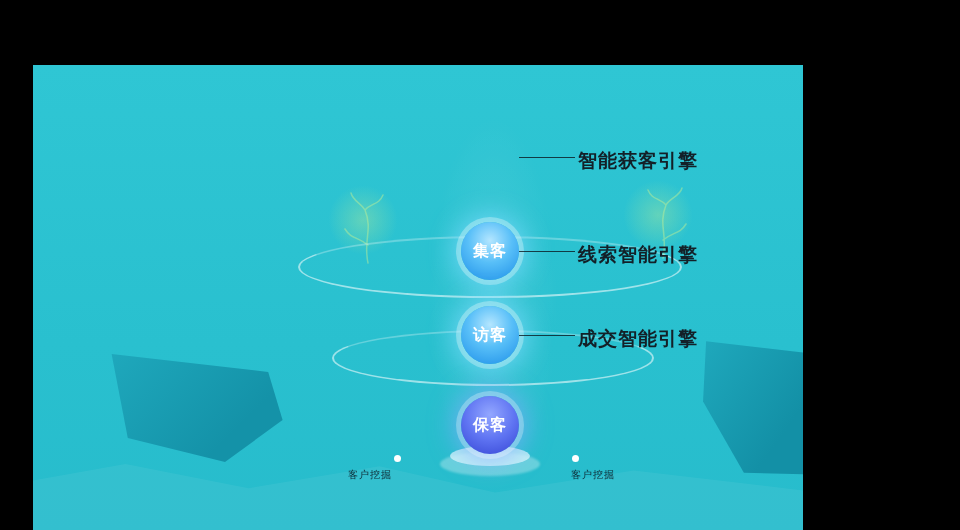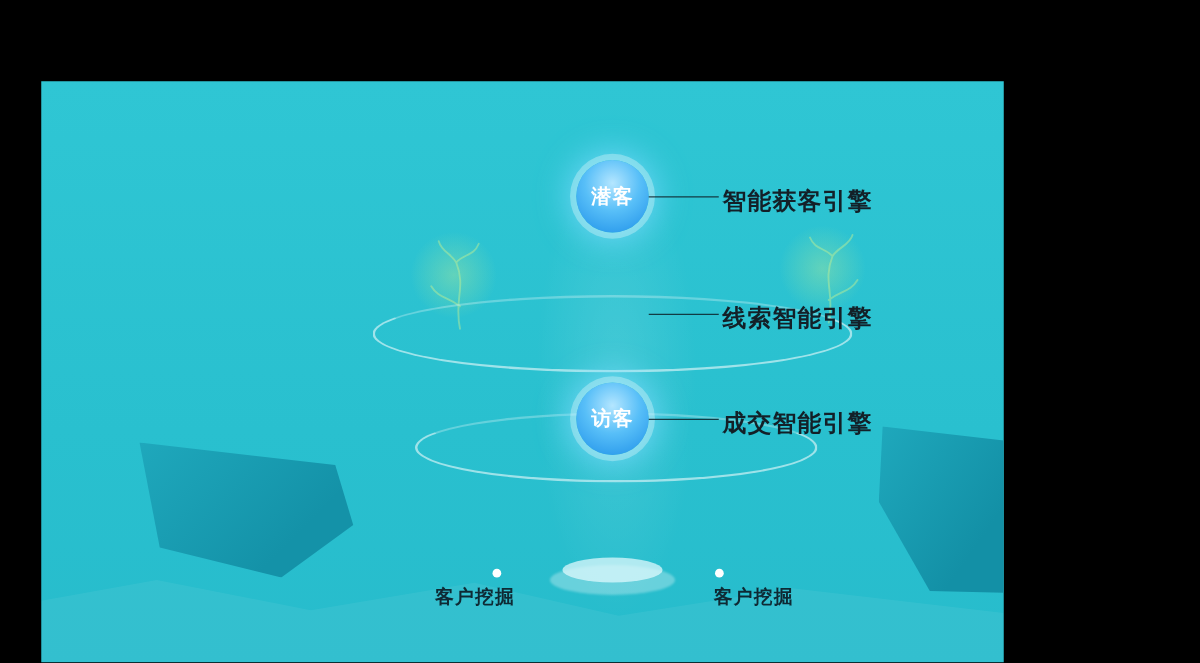--- a/index.html
+++ b/index.html
@@ -115,21 +115,21 @@
 
   
   .bullet {
     position: absolute; width: 7px; height: 7px; border-radius: 50%;
     background: #ffffff; z-index: 4;
   }
   .bullet-left { left: 361px; top: 390px; }
   .bullet-right { left: 539px; top: 390px; }
   .footer-label {
     position: absolute; z-index: 4;
-    font-size: 15px; font-weight: bold; color: #0e2a34; letter-spacing: 1px;
+    font-size: 10px; font-weight: normal; color: #0e2a34; letter-spacing: 1px;
     white-space: nowrap;
   }
   .footer-left { left: 315px; top: 403px; }
   .footer-right { left: 538px; top: 403px; }
 </style>
 </head>
 <body>
 
 <div class="canvas">
   <div class="panel">
@@ -147,35 +147,38 @@
     <svg class="plant" style="left:595px; top:115px;" width="70" height="80" viewBox="0 0 70 80">
       <path d="M35 78 C40 55 30 45 38 25 M38 25 C42 18 52 16 54 8 M38 25 C32 18 24 20 20 10 M35 60 C45 52 52 54 58 44" fill="none" stroke="#c6f192" stroke-width="1.5" stroke-linecap="round"></path>
     </svg>
 
     <div class="ring ring-1"></div>
     <div class="ring ring-2"></div>
 
     <div class="disc disc-bottom"></div>
     <div class="disc disc-top"></div>
 
-    <div class="orb orb-blue orb-1">
-      <span>潜客</span>
-    </div>
     <div class="connector connector-1"></div>
     <div class="engine-label engine-1">智能获客引擎</div>
 
+    <div class="orb orb-blue orb-2">
+      <span>集客</span>
+    </div>
     <div class="connector connector-2"></div>
     <div class="engine-label engine-2">线索智能引擎</div>
 
     <div class="orb orb-blue orb-3">
       <span>访客</span>
     </div>
     <div class="connector connector-3"></div>
     <div class="engine-label engine-3">成交智能引擎</div>
 
+    <div class="orb orb-indigo orb-4">
+      <span>保客</span>
+    </div>
 
     <div class="bullet bullet-left"></div>
     <div class="bullet bullet-right"></div>
     <div class="footer-label footer-left">客户挖掘</div>
     <div class="footer-label footer-right">客户挖掘</div>
 
   </div>
 </div>
 
 </body></html>

